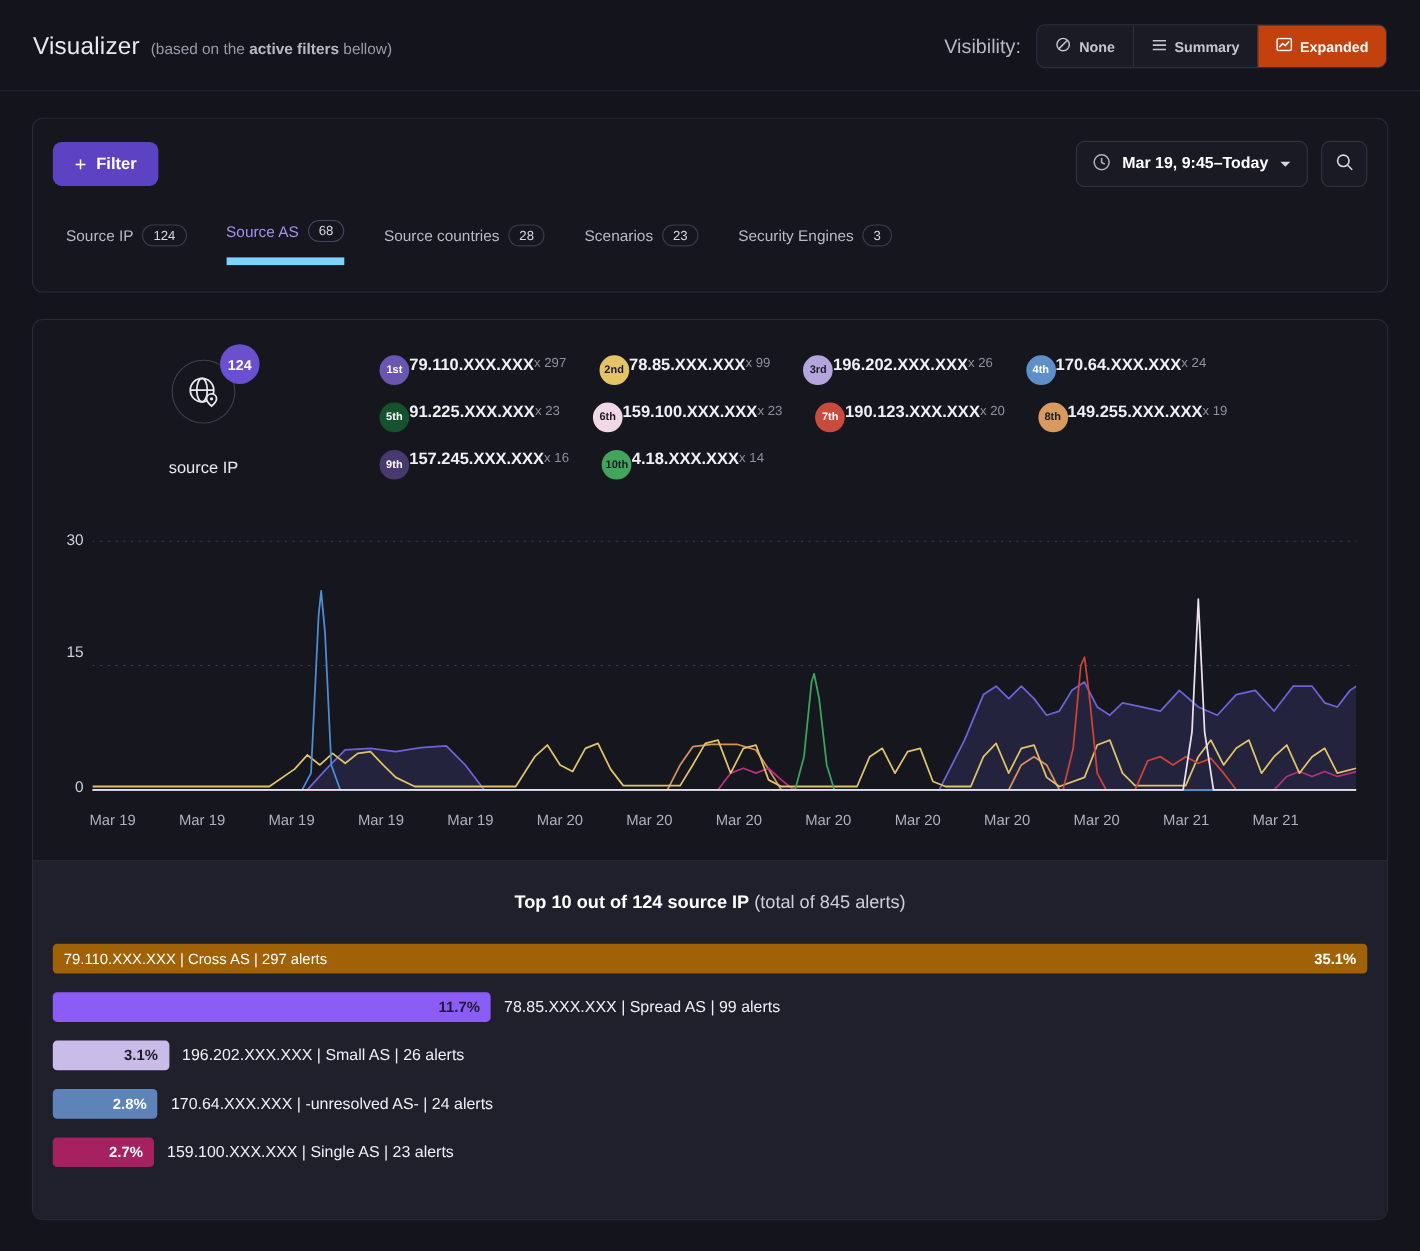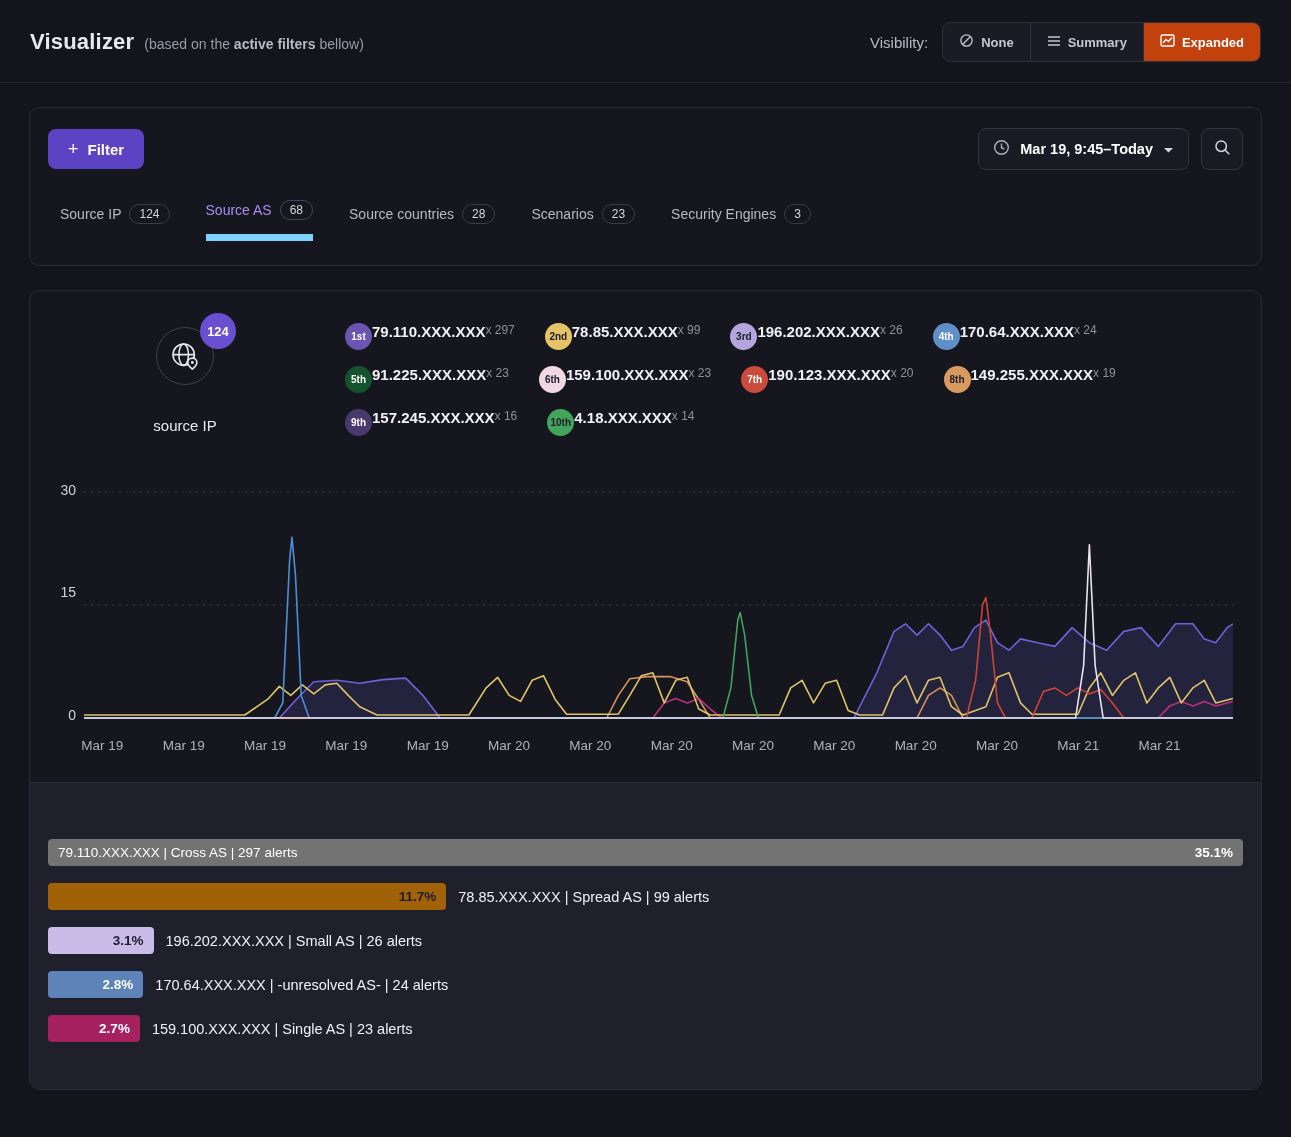--- a/index.html
+++ b/index.html
@@ -9,25 +9,25 @@
     font-family:"Liberation Sans", sans-serif;
     color:#e8e8ee;
     overflow:hidden;
   }
   
   .topbar{
     display:flex; align-items:center; justify-content:space-between;
     padding:22px 30px 20px; border-bottom:1px solid #24242f;
   }
   .titlewrap{ display:flex; align-items:baseline; gap:10px; }
-  .page-title{ font-size:22px; font-weight:700; letter-spacing:.2px; }
+  .page-title{ font-size:22px; font-weight:400; letter-spacing:.2px; }
   .subtitle{ font-size:14px; color:#9a9aa8; }
   .subtitle b{ color:#b9b9c6; }
   .vis-wrap{ display:flex; align-items:center; gap:14px; }
-  .vis-label{ font-size:15px; color:#b9b9c6; }
+  .vis-label{ font-size:18px; color:#b9b9c6; }
   .seg-group{ display:inline-flex; border:1px solid #2f2f3c; border-radius:8px; overflow:hidden; background:#1b1b26; }
   .seg{ display:flex; align-items:center; gap:7px; padding:0 16px; height:38px;
         font-size:13px; font-weight:700; color:#c6c6d2; cursor:pointer; background:transparent; border:none;
         font-family:"Liberation Sans", sans-serif;}
   .seg + .seg{ border-left:1px solid #2f2f3c; }
   .seg.active{ background:#c2410c; color:#fff; }
   .seg svg{ flex:none; }
   
   .panel{
     margin:24px 29px 0; border:1px solid #2a2a38; border-radius:10px; background:#16161f;
@@ -299,29 +299,32 @@
       <span style="left: 51.146%;">Mar 20</span>
       <span style="left: 58.224%;">Mar 20</span>
       <span style="left: 65.302%;">Mar 20</span>
       <span style="left: 72.38%;">Mar 20</span>
       <span style="left: 79.458%;">Mar 20</span>
       <span style="left: 86.536%;">Mar 21</span>
       <span style="left: 93.614%;">Mar 21</span>
     </div>
 
   <div class="top10">
+    <div class="top10-title">
+      <span class="b">Top 10 out of 124 source IP</span><span class="r"> (total of 845 alerts)</span>
+    </div>
     <div class="bars" id="bars">
         <div class="bar-row">
-          <div class="bar" style="width: 100%; background: #737373; color: rgb(255, 255, 255);">
+          <div class="bar" style="width: 100%; background: #a16207; color: rgb(255, 255, 255);">
             <span class="bar-name">79.110.XXX.XXX | Cross AS  | 297 alerts</span>
             <span class="bar-pct">35.1%</span>
           </div>
         </div>
         <div class="bar-row">
-          <div class="bar single" style="width: 33.33%; background: #a16207; color: rgb(29, 29, 41);">
+          <div class="bar single" style="width: 33.33%; background: #8b5cf6; color: rgb(29, 29, 41);">
             <span class="bar-pct">11.7%</span>
           </div>
           <span class="bar-label">78.85.XXX.XXX | Spread AS  | 99 alerts</span>
         </div>
         <div class="bar-row">
           <div class="bar single" style="width: 8.83%; background: rgb(201, 188, 232); color: rgb(29, 29, 41);">
             <span class="bar-pct">3.1%</span>
           </div>
           <span class="bar-label">196.202.XXX.XXX | Small AS  | 26 alerts</span>
         </div>

